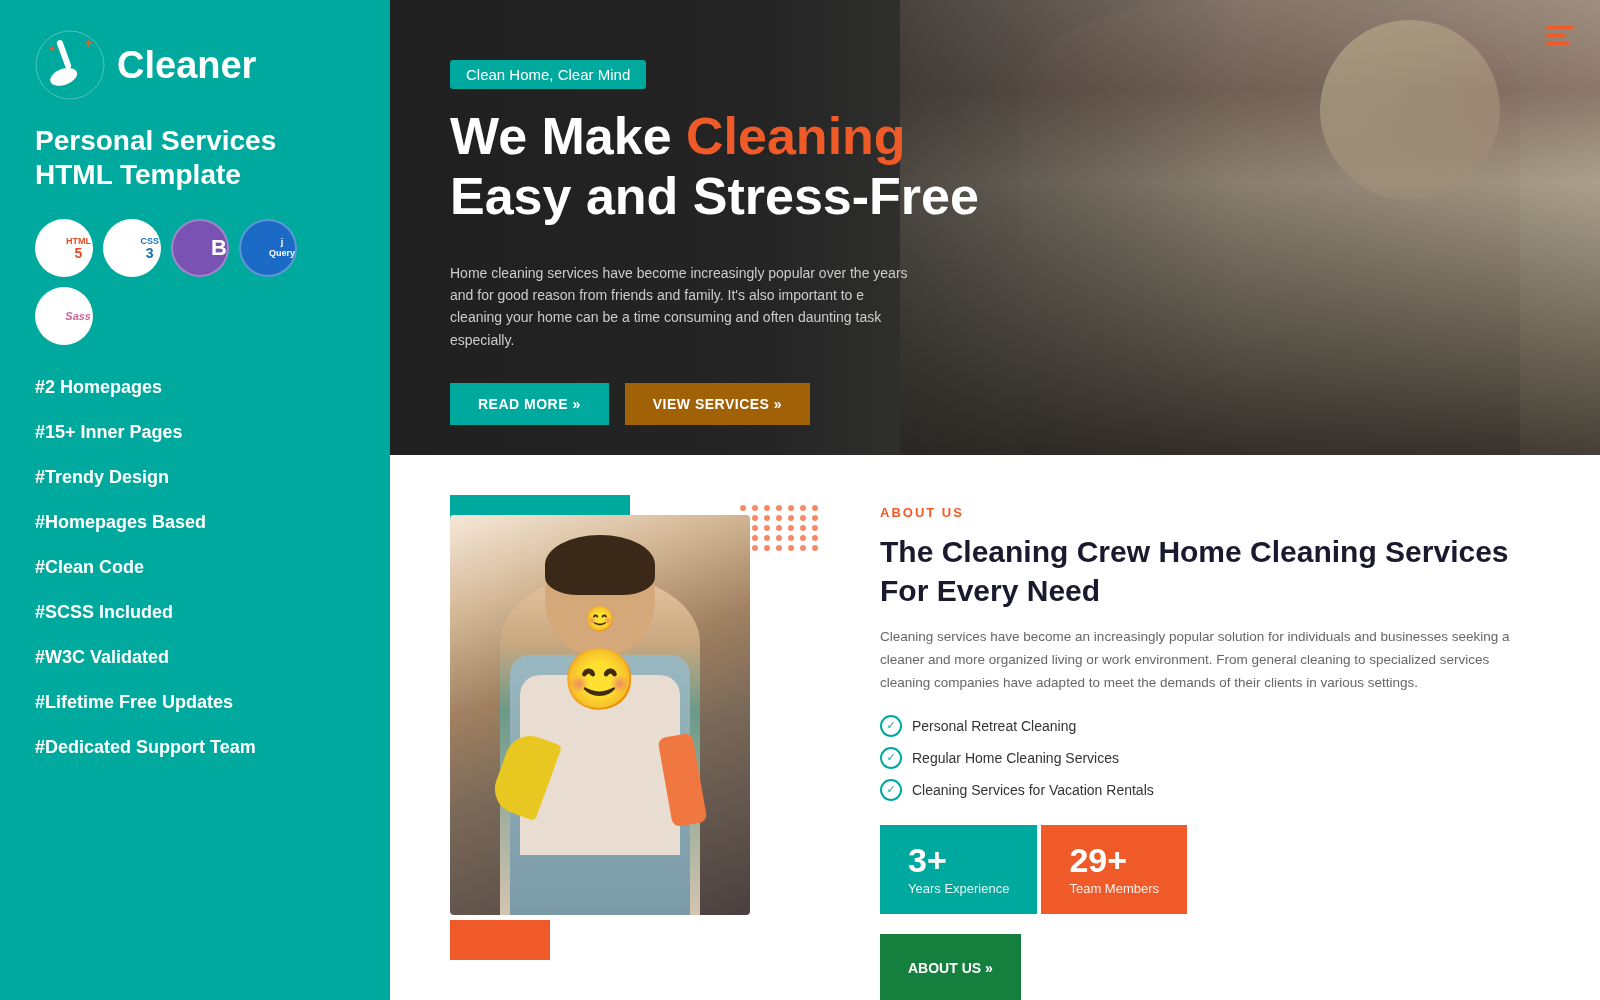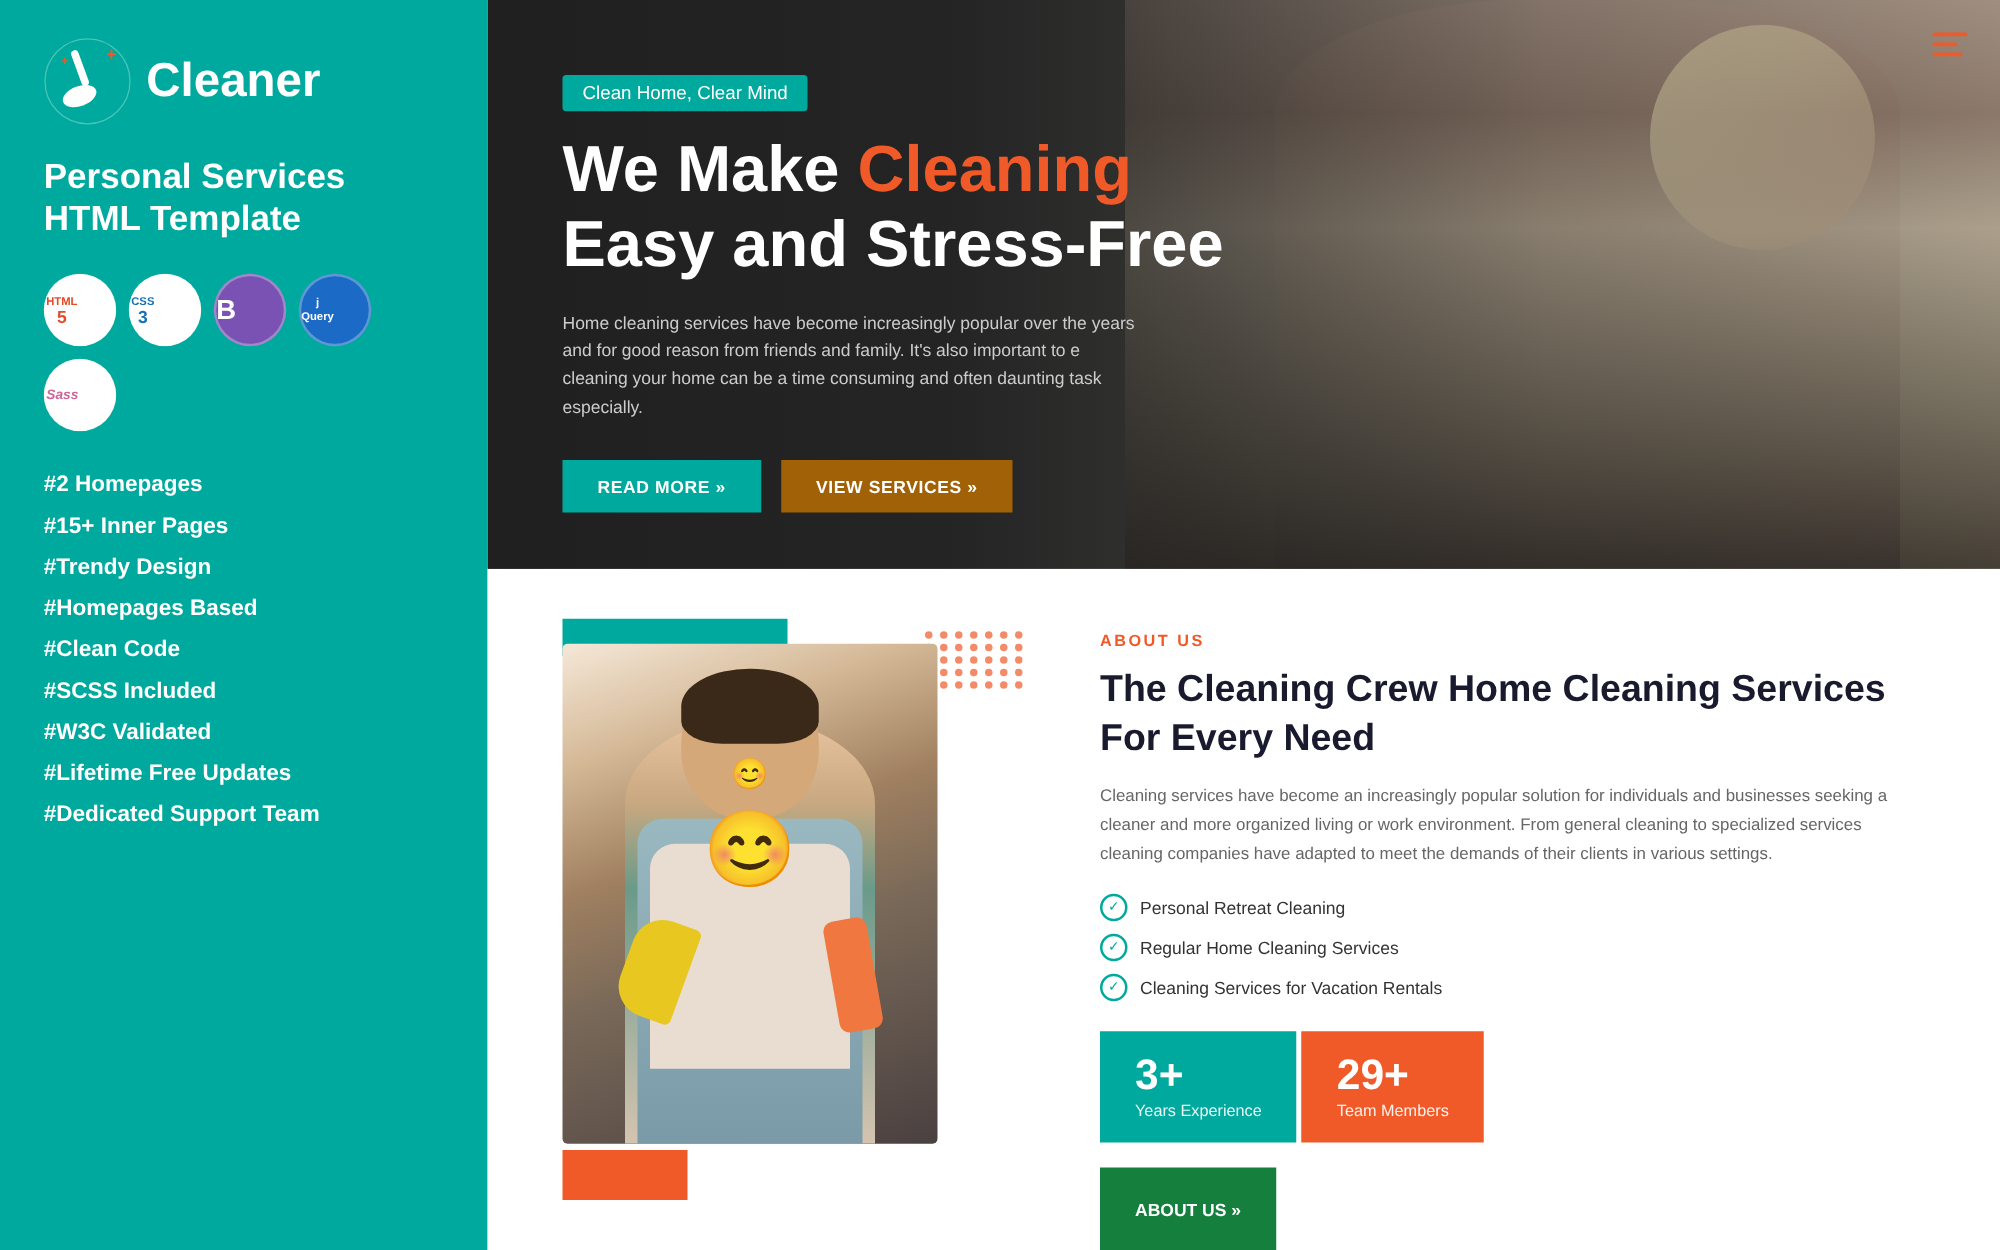--- a/index.html
+++ b/index.html
@@ -38,36 +38,36 @@
       margin-bottom: 32px;
       flex-wrap: wrap;
     }
 
     .badge {
       width: 58px;
       height: 58px;
       border-radius: 50%;
       display: flex;
       align-items: center;
-      justify-content: flex-start;
+      justify-content: flex-end;
       font-weight: 700;
       font-size: 13px;
       border: 2px solid rgba(255,255,255,0.3);
     }
 
     .badge-html { background: #fff; color: #e34c26; }
     .badge-css { background: #fff; color: #1572b6; }
     .badge-bootstrap { background: #7952b3; color: #fff; }
     .badge-jquery { background: #1b6ac5; color: #fff; }
     .badge-sass { background: #fff; color: #cc6699; }
 
     .features-list {
       display: flex;
       flex-direction: column;
-      gap: 12px;
+      gap: 24px;
     }
 
     .feature-item {
       font-size: 18px;
       font-weight: 600;
       color: #fff;
     }
 
     
     .main-content {
@@ -126,21 +126,21 @@
       padding: 6px 16px;
       border-radius: 3px;
       margin-bottom: 18px;
     }
 
     .hero-title {
       font-size: 52px;
       font-weight: 800;
       color: #fff;
       line-height: 1.15;
-      margin-bottom: 20px;
+      margin-bottom: 35px;
     }
 
     .hero-title .highlight {
       color: #f05a28;
     }
 
     .hero-desc {
       font-size: 14px;
       color: #ccc;
       line-height: 1.6;

